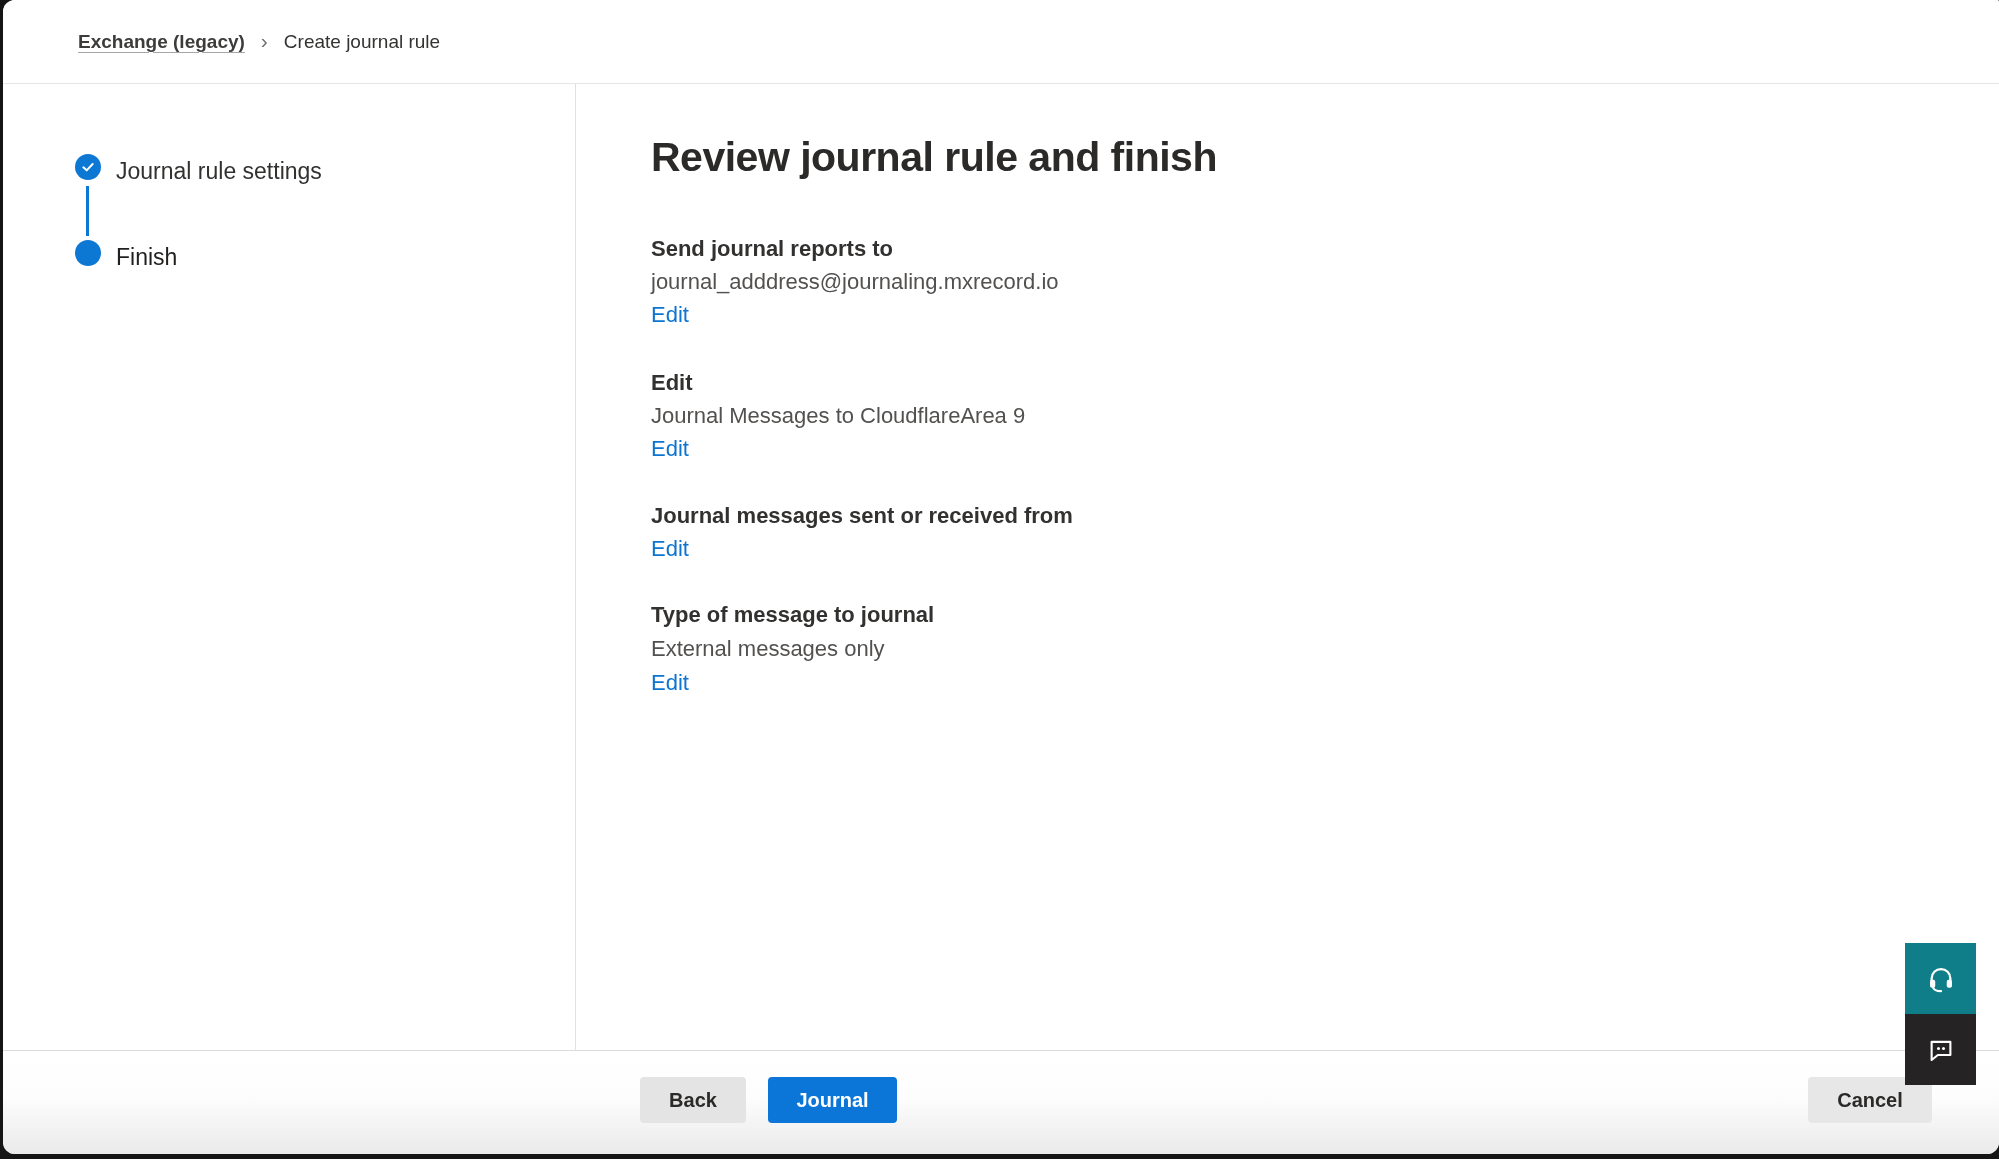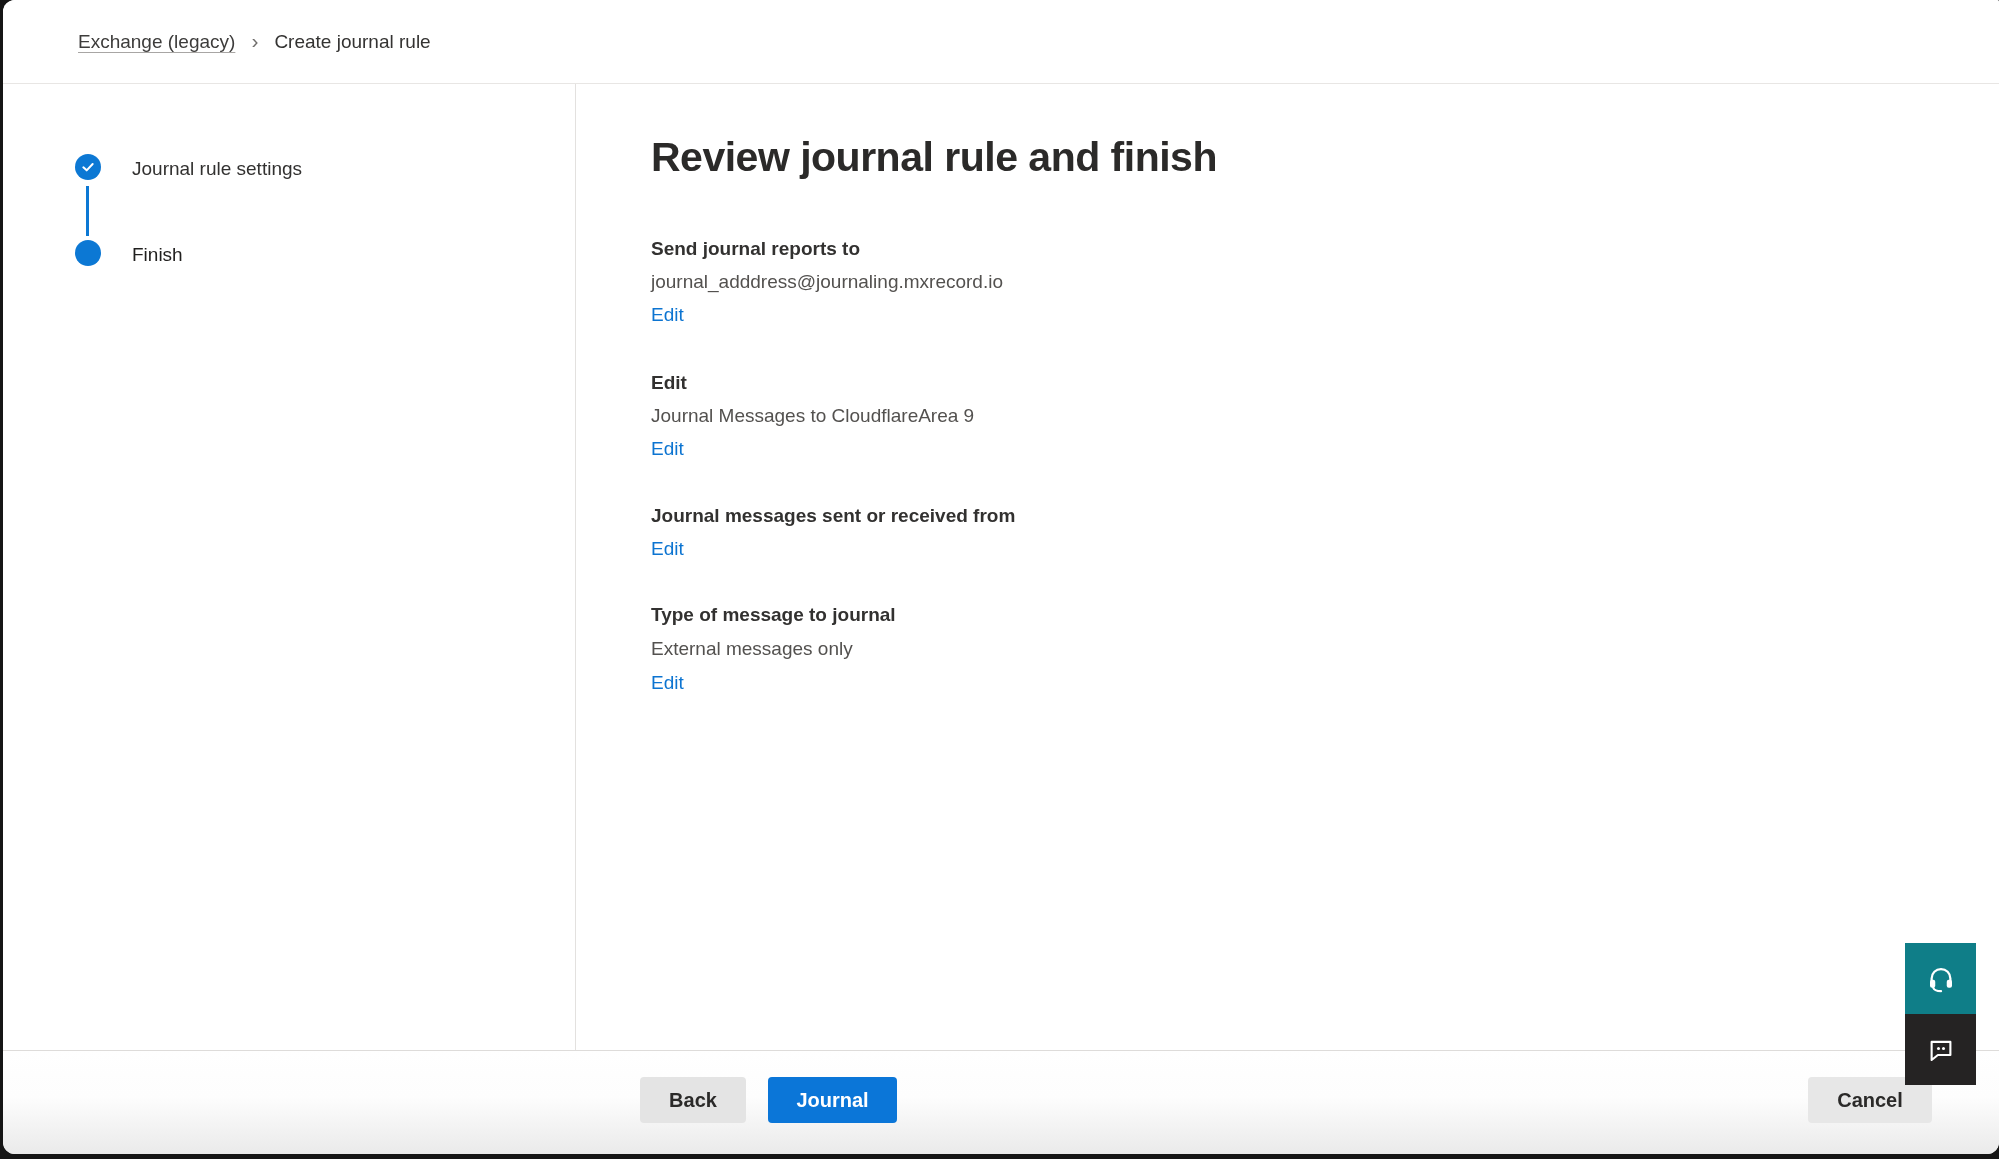--- a/index.html
+++ b/index.html
@@ -7,41 +7,41 @@
               font-family:"Liberation Sans","DejaVu Sans",sans-serif; }
 
   .window { position:absolute; left:3px; top:0; right:0; bottom:5px;
             background:#ffffff; border-radius:12px 2px 12px 12px; overflow:hidden; }
 
   
   .header { position:absolute; left:0; top:0; right:0; height:84px; background:#fff;
             border-bottom:1px solid #e8e6e4; display:flex; align-items:center; padding-left:75px; }
   .crumb { font-size:19px; color:#3d3c3b; cursor:pointer;
            text-decoration:underline; text-decoration-color:#a8a6a4;
-           text-underline-offset:4px; text-decoration-thickness:1px; }
+           text-underline-offset:4px; text-decoration-thickness:1px;font-weight:bold; }
   .crumb-sep { font-size:21px; color:#6f6d6b; margin:0 16px; transform:translateY(-1px); }
   .crumb-current { font-size:19px; color:#343332; }
 
   
   .rail { position:absolute; left:0; top:84px; width:573px; bottom:88px;
           background:#fff; border-right:1px solid #e3e1df; }
   .step-circle { position:absolute; left:72px; width:26px; height:26px; border-radius:50%;
                  background:#0c78d4; display:flex; align-items:center; justify-content:center; cursor:pointer; }
   .step-circle.c1 { top:70px; }
   .step-circle.c2 { top:156px; }
   .connector { position:absolute; left:83px; top:102px; width:3px; height:50px; background:#0c78d4; }
-  .step-label { position:absolute; left:113px; font-size:19px; color:#323130; cursor:pointer;margin-left:16px; }
+  .step-label { position:absolute; left:113px; font-size:23px; color:#323130; cursor:pointer; }
   .step-label.l1 { top:74px; }
   .step-label.l2 { top:160px; font-weight:400; color:#201f1e; }
 
   
   .main { position:absolute; left:648px; top:84px; right:0; bottom:88px; background:#fff; }
   .page-title { position:absolute; left:0; top:50px; font-size:41px; font-weight:700;
                 color:#2b2a29; letter-spacing:-0.5px; white-space:nowrap; }
-  .line { position:absolute; left:0; font-size:19px; line-height:26px; white-space:nowrap; }
+  .line { position:absolute; left:0; font-size:22px; line-height:26px; white-space:nowrap; }
   .sec-label { font-weight:700; color:#323130; }
   .sec-value { color:#53514f; }
   .edit-link { color:#0c74d1; cursor:pointer; }
   .t-s1l{top:152px;} .t-s1v{top:185px;} .t-s1e{top:218px;}
   .t-s2l{top:286px;} .t-s2v{top:319px;} .t-s2e{top:352px;}
   .t-s3l{top:419px;} .t-s3e{top:452px;}
   .t-s4l{top:518px;} .t-s4v{top:552px;} .t-s4e{top:586px;}
 
   
   .footer { position:absolute; left:0; right:0; bottom:0; height:104px;

